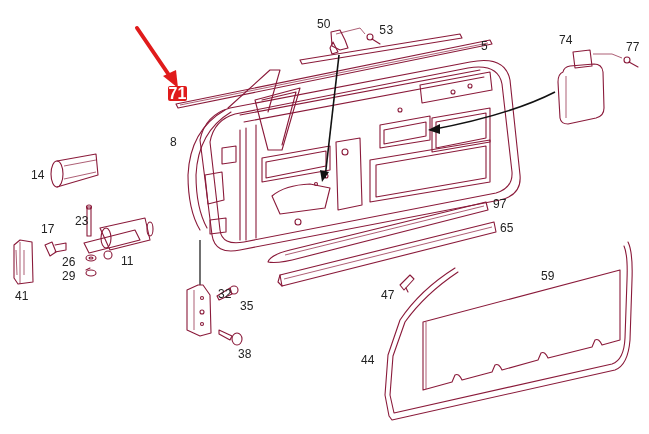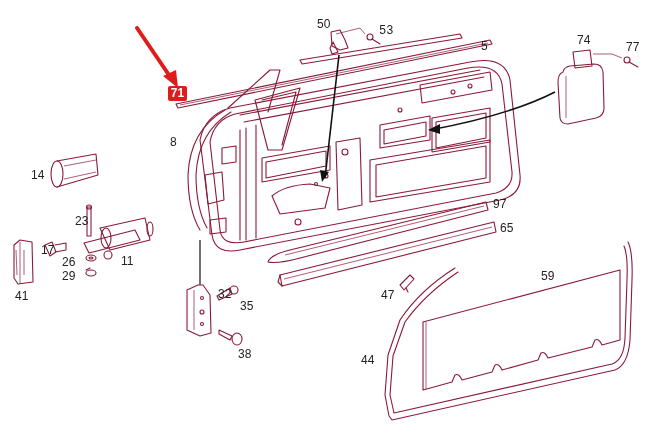--- a/index.html
+++ b/index.html
@@ -4,21 +4,21 @@
   <style>
     html, body { margin: 0; padding: 0; background: #ffffff; }
     body { width: 649px; height: 434px; position: relative; overflow: hidden; font-family: "Liberation Sans", sans-serif; }
     #diagram { position: absolute; left: 0; top: 0; width: 649px; height: 434px; }
     .part { fill: none; stroke: #8a1a3a; stroke-width: 1.1; stroke-linejoin: round; stroke-linecap: round; }
     .part-fill { fill: #ffffff; stroke: #8a1a3a; stroke-width: 1.1; stroke-linejoin: round; }
     .thin { fill: none; stroke: #8a1a3a; stroke-width: 0.7; }
     .leader { fill: none; stroke: #111111; stroke-width: 1.6; }
     .label { position: absolute; font-size: 12px; color: #222222; line-height: 1; white-space: nowrap; }
     .callout-box { position: absolute; left: 168px; top: 86px; width: 19px; height: 15px; background: #e01b1b; border-radius: 2px; }
-    .callout-text { position: absolute; left: 0; top: 1px; width: 19px; text-align: center; font-size: 12px; font-weight: bold; color: #ffffff; line-height: 13px; }
+    .callout-text { position: absolute; left: 0; top: 1px; width: 19px; text-align: center; font-size: 16px; font-weight: bold; color: #ffffff; line-height: 13px; }
   </style>
 </head>
 <body>
 
 <svg id="diagram" viewBox="0 0 649 434" xmlns="http://www.w3.org/2000/svg">
 
   <g>
     <line x1="137" y1="28" x2="171" y2="78" stroke="#e01b1b" stroke-width="4" stroke-linecap="round"></line>
     <polygon points="178,88 163,76 176,70" fill="#e01b1b"></polygon>
   </g>
@@ -191,29 +191,29 @@
 </svg>
 
 <div class="callout-box">
   <span class="callout-text">71</span>
 </div>
 
 <span class="label" style="left:481px;top:40px;">5</span>
 <span class="label" style="left:170px;top:136px;">8</span>
 <span class="label" style="left:121px;top:255px;">11</span>
 <span class="label" style="left:31px;top:169px;">14</span>
-<span class="label" style="left:41px;top:244px;">17</span>
+<span class="label" style="left:41px;top:223px;">17</span>
 <span class="label" style="left:67px;top:215px;margin-left:8px;">23</span>
 <span class="label" style="left:62px;top:256px;">26</span>
 <span class="label" style="left:62px;top:270px;">29</span>
 <span class="label" style="left:170px;top:288px;margin-left:48px;">32</span>
 <span class="label" style="left:240px;top:300px;">35</span>
 <span class="label" style="left:238px;top:348px;">38</span>
 <span class="label" style="left:15px;top:290px;">41</span>
 <span class="label" style="left:361px;top:354px;">44</span>
 <span class="label" style="left:381px;top:289px;">47</span>
 <span class="label" style="left:317px;top:18px;">50</span>
 <span class="label" style="left:379px;top:25px;font-family:Liberation Mono, monospace;">53</span>
 <span class="label" style="left:493px;top:198px;">97</span>
 <span class="label" style="left:500px;top:222px;">65</span>
 <span class="label" style="left:541px;top:270px;">59</span>
-<span class="label" style="left:577px;top:34px;">74</span>
+<span class="label" style="left:559px;top:34px;">74</span>
 <span class="label" style="left:626px;top:41px;">77</span>
 
 </body></html>

